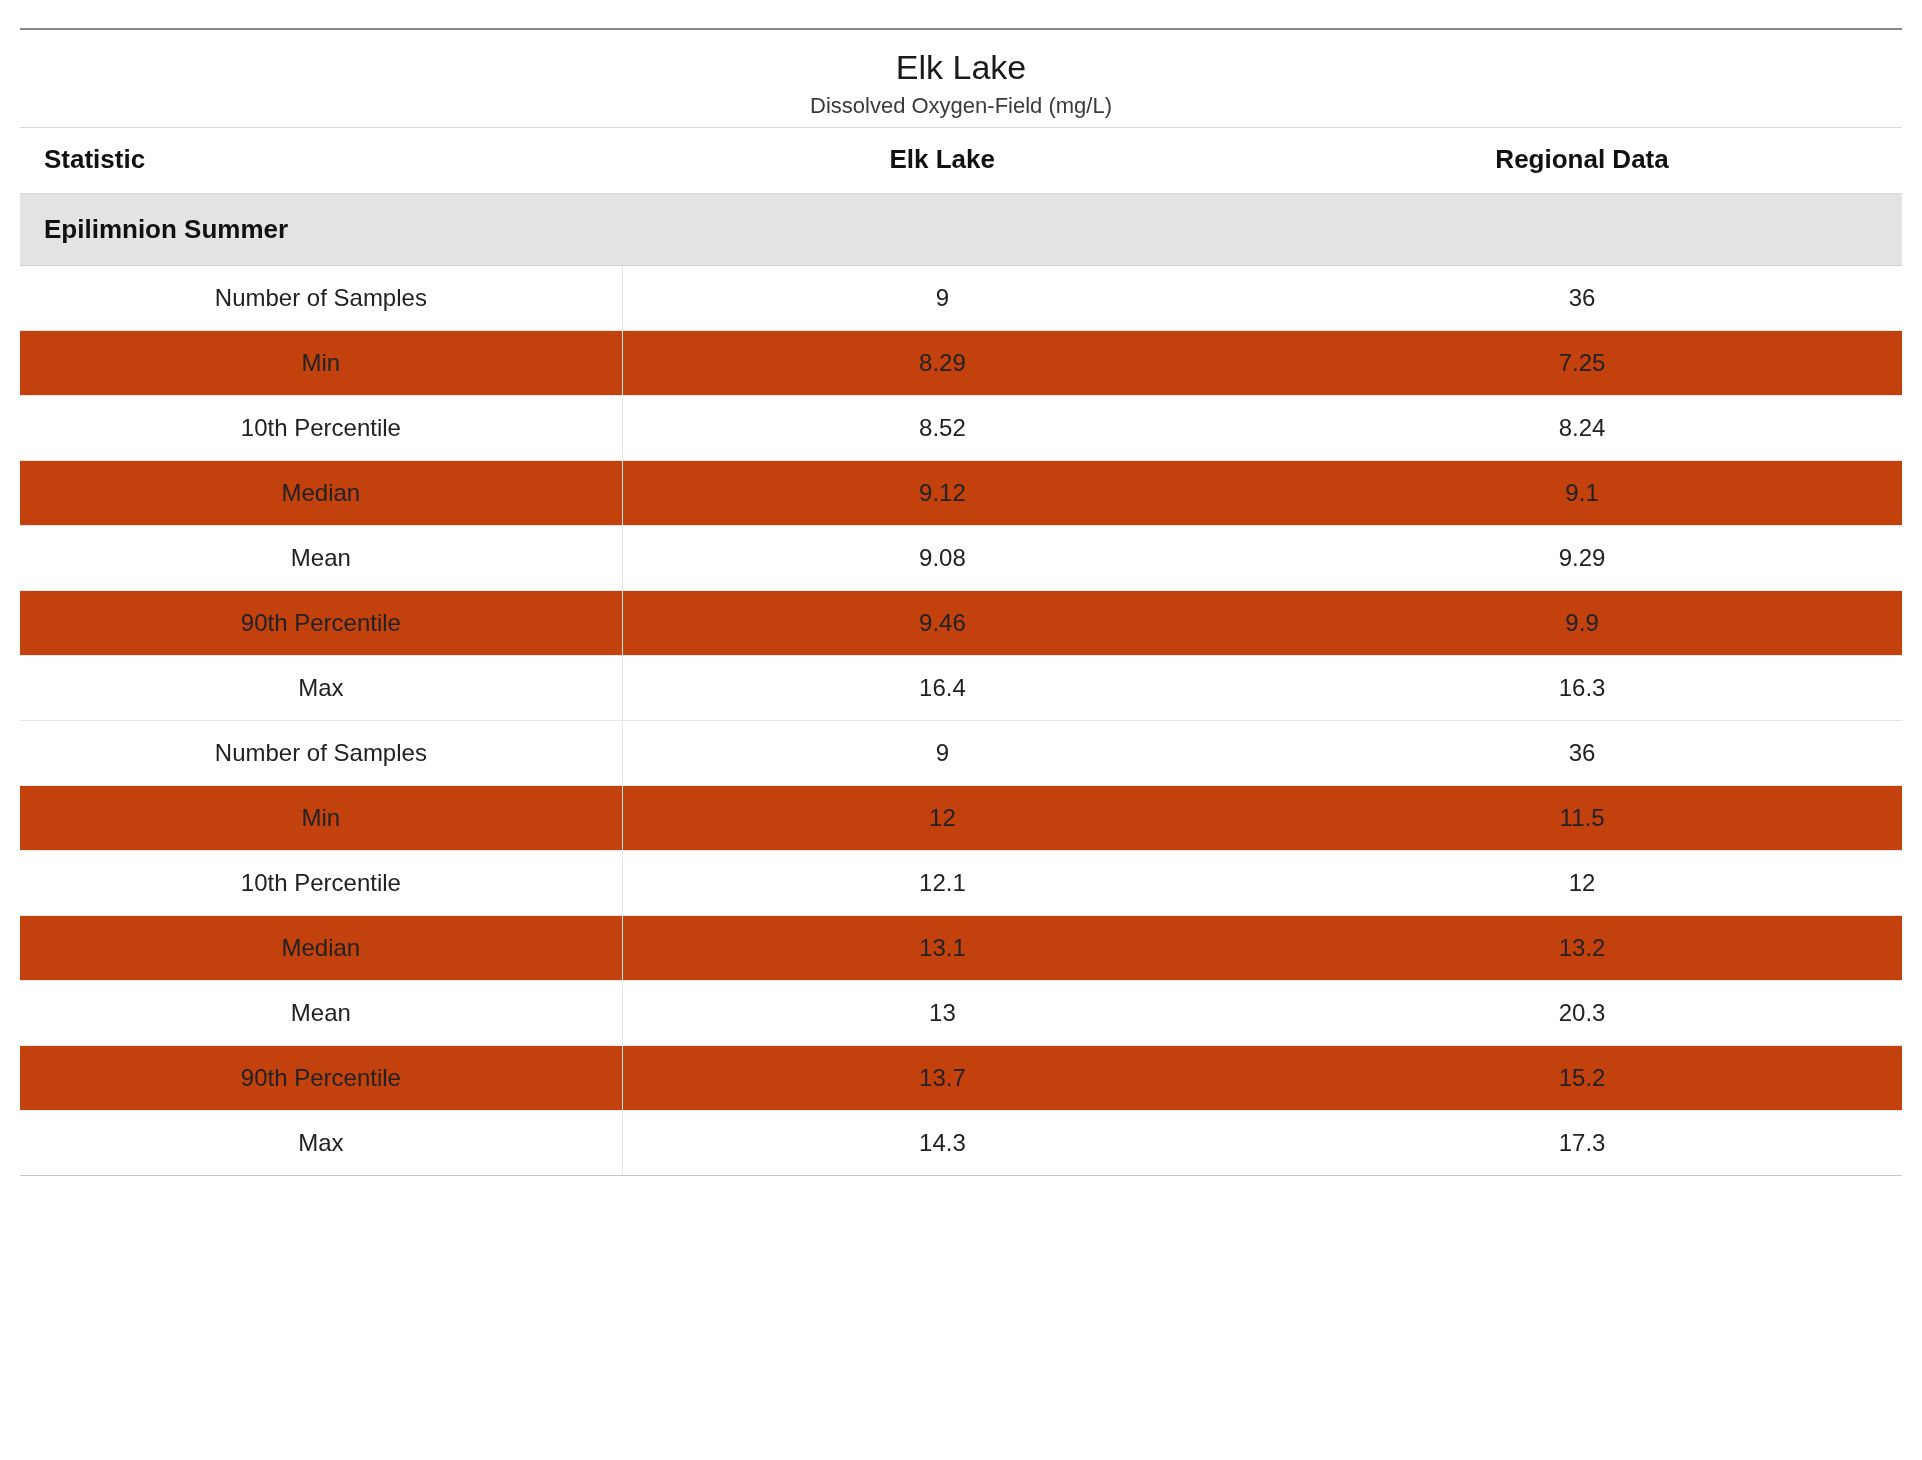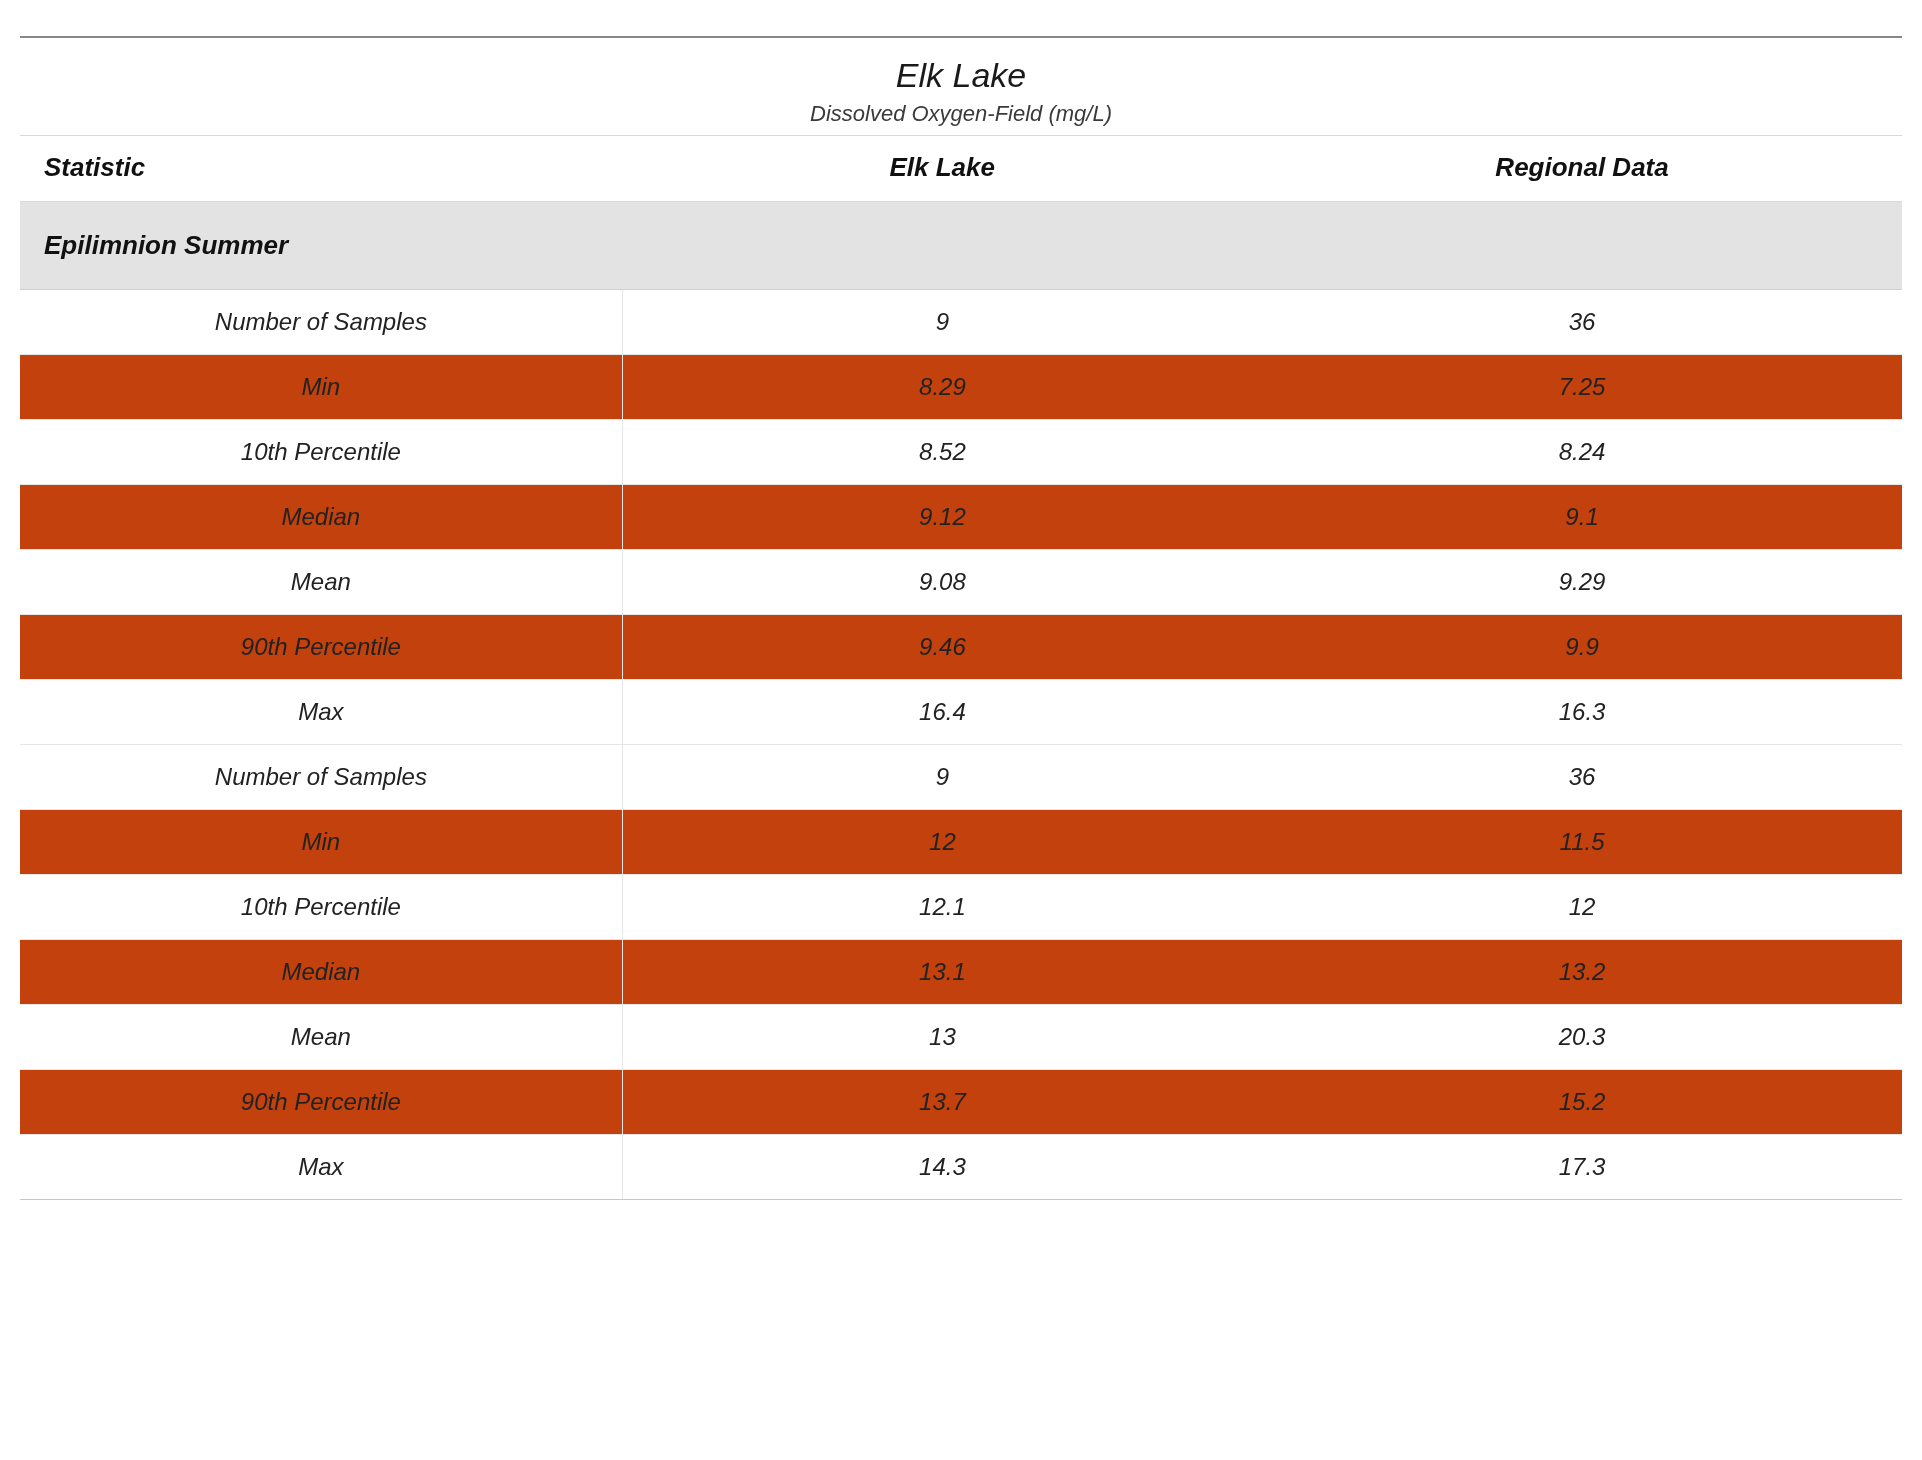--- a/index.html
+++ b/index.html
@@ -8,22 +8,21 @@
       box-sizing: border-box;
     }
     body {
       font-family: "Segoe UI", Tahoma, Geneva, Verdana, sans-serif;
       background: #ffffff;
       color: #202020;
       padding: 20px;
     }
     .container {
       max-width: 1922px;
-      margin: 16px auto;
-      font-style: italic;
+      margin: 8px auto;
     }
     .top-rule {
       border-top: 2px solid #888;
       margin-bottom: 0;
     }
     .title-block {
       text-align: center;
       padding: 18px 0 8px 0;
     }
     .title {
@@ -62,21 +61,21 @@
       text-align: center;
     }
     thead th.col-regional {
       width: 34%;
       text-align: center;
     }
     tr.section-row td {
       background: #e3e3e3;
       font-weight: 700;
       font-size: 26px;
-      padding: 28px 24px;
+      padding: 20px 24px;
       border-top: 1px solid #d0d0d0;
       border-bottom: 1px solid #d0d0d0;
       color: #111;
     }
     tr.data-row td {
       padding: 18px 24px;
       border-bottom: 1px solid #e6e6e6;
       text-align: center;
       font-size: 24px;
       color: #222;

